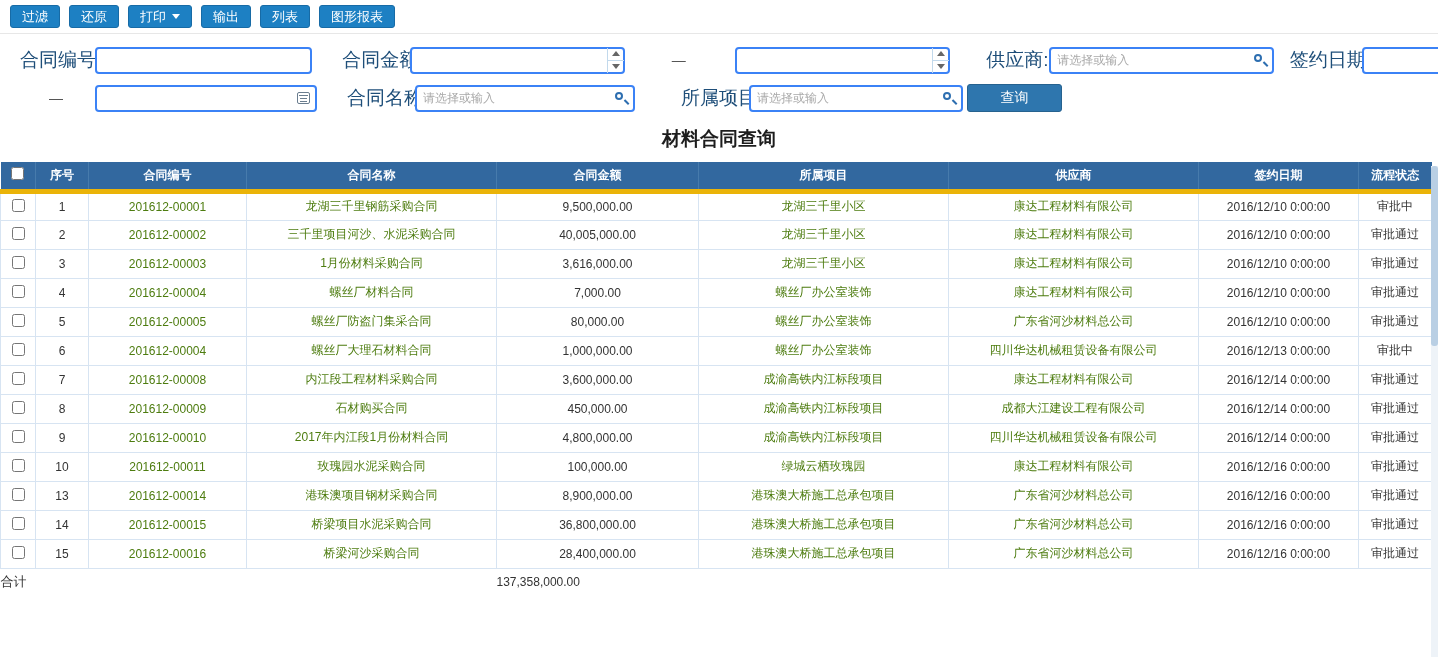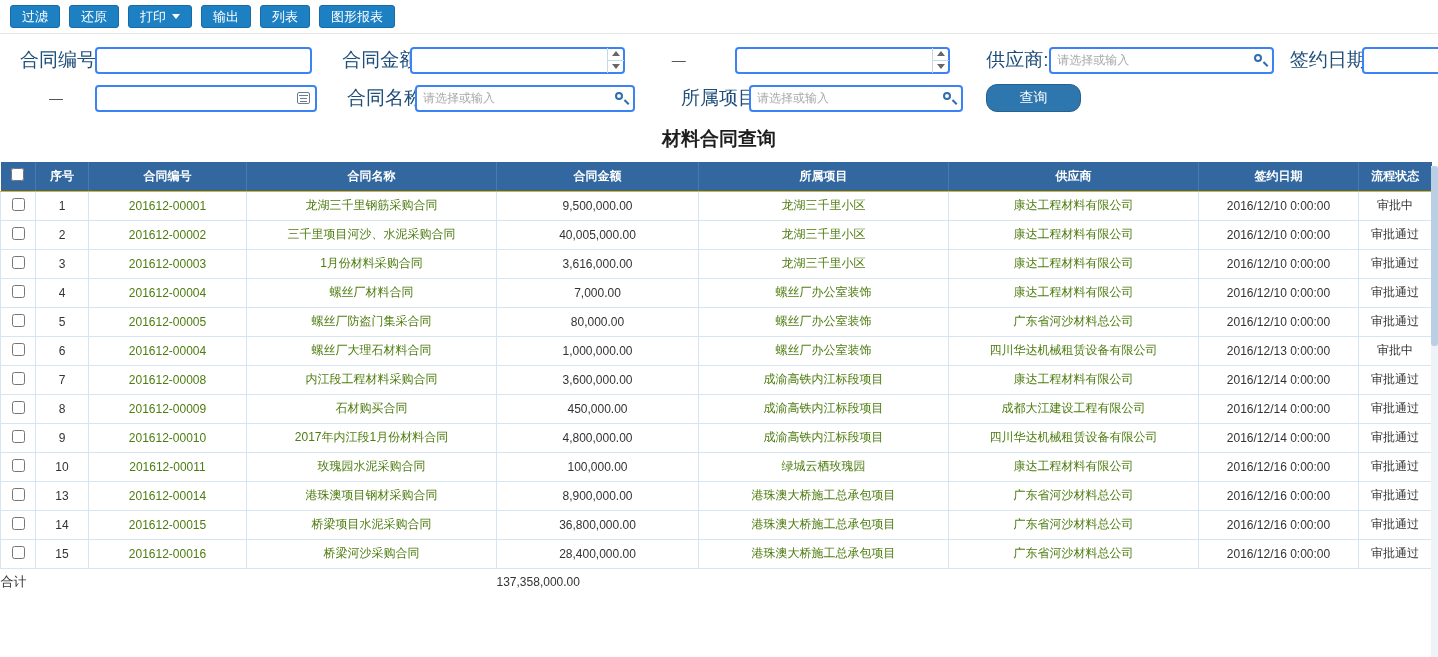--- a/index.html
+++ b/index.html
@@ -48,31 +48,31 @@
     background:#2d6eb0; transform:rotate(45deg); transform-origin:right bottom; }
   .datewrap { position:relative; width:222px; margin-left:3px; }
   .datewrap .txt { width:100%; padding-right:26px; }
   .cal { position:absolute; right:7px; top:7px; width:13px; height:12px;
     border:1px solid #6a7d8f; border-radius:2px; cursor:pointer; }
   .cal:before { content:""; position:absolute; left:1px; right:1px; top:2px; height:1px; background:#6a7d8f; }
   .cal:after { content:""; position:absolute; left:2px; top:5px; width:7px; height:1px;
     background:#6a7d8f; box-shadow:0 3px 0 #6a7d8f; }
   .clip { width:78px; overflow:hidden; margin-left:4px; }
   .clip .txt { width:140px; border-radius:4px 0 0 4px; }
-  .qbtn { margin-left:23px; width:95px; height:28px; background:#2e76ae; color:#fff;
-    border:1px solid #26628f; border-radius:11px; font-size:14px; cursor:pointer; font-family:inherit; }
+  .qbtn { margin-left:4px; width:95px; height:28px; background:#2e76ae; color:#fff;
+    border:1px solid #26628f; border-radius:3px; font-size:14px; cursor:pointer; font-family:inherit; }
 
   
   .page-title { text-align:center; font-size:19px; font-weight:bold; color:#1d1d1d;
     margin-top:14px; margin-bottom:10px; }
 
   
   table { width:1431px; border-collapse:collapse; table-layout:fixed; }
   thead th { background:#32689f; color:#fff; font-weight:bold; font-size:12px;
-    height:29px; border-right:1px solid #477bac; border-bottom:1px solid #eab308; text-align:center; }
+    height:29px; border-right:1px solid #477bac; border-bottom:5px solid #eab308; text-align:center; }
   thead th:last-child { border-right:none; }
   tbody td { height:29px; border:1px solid #d7e4f2; text-align:center; background:#fff;
     overflow:hidden; white-space:nowrap; text-overflow:ellipsis; padding:0 3px; }
   a.cell-link { color:#4d7c0f; text-decoration:none; cursor:pointer; }
   .c-amt, .c-date, .c-no, .c-status { color:#333; }
   input[type="checkbox"] { width:13px; height:13px; cursor:pointer; }
   .total-row td { font-weight:normal; color:#333; height:28px; }
   .total-row .tl { font-size:13px; }
 
   

